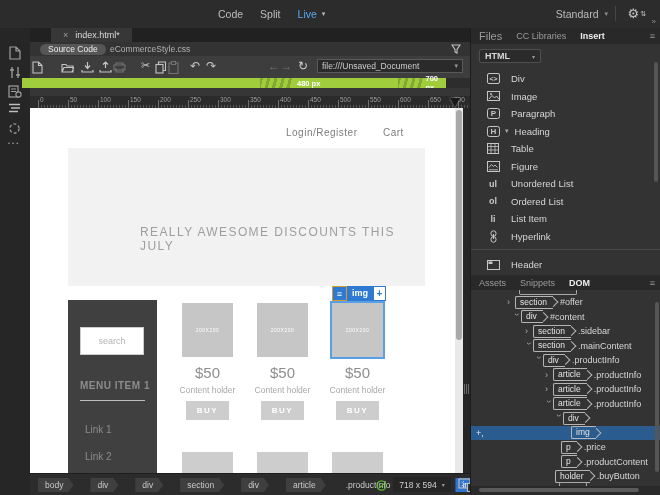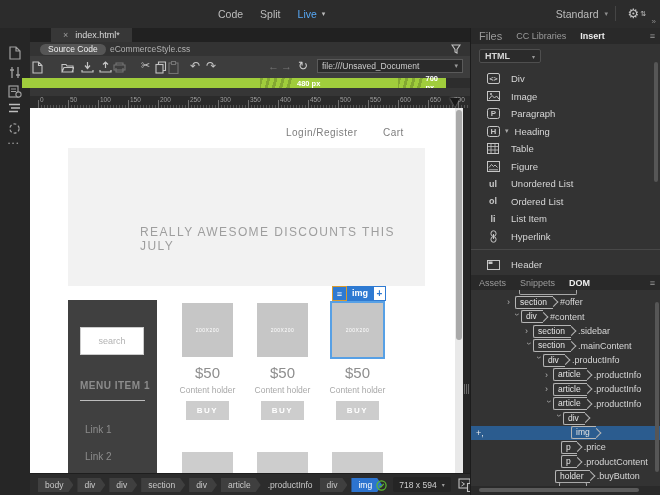--- a/index.html
+++ b/index.html
@@ -250,21 +250,21 @@
 
     <div class="abs" style="left:425px;top:0;width:8px;height:365px;background:#e9e9e9">
       <div class="abs" style="left:1px;top:2px;width:6px;height:230px;background:#a9a9a9;border-radius:3px"></div>
     </div>
     <div class="abs" style="left:433px;top:0;width:7px;height:365px;background:#262626">
       <div class="abs" style="left:1px;top:276px;width:1px;height:10px;background:#6a6a6a;box-shadow:2px 0 0 #6a6a6a,4px 0 0 #6a6a6a"></div>
     </div>
   </div>
 
   <div class="abs" style="left:30px;top:473px;width:440px;height:22px;background:#2c2c2c;border-top:1px solid #1e1e1e">
-    <div class="abs flex" style="left:8px;top:4px;height:14px;gap:4px">
+    <div class="abs flex" style="left:8px;top:4px;height:14px;gap:17px">
       <span class="crumb">body</span>
       <span class="crumb">div</span>
       <span class="crumb">div</span>
       <span class="crumb">section</span>
       <span class="crumb">div</span>
       <span class="crumb">article</span>
       <span class="crumb plain">.productInfo</span>
       <span class="crumb">div</span>
       <span class="crumb sel">img</span>
     </div>

